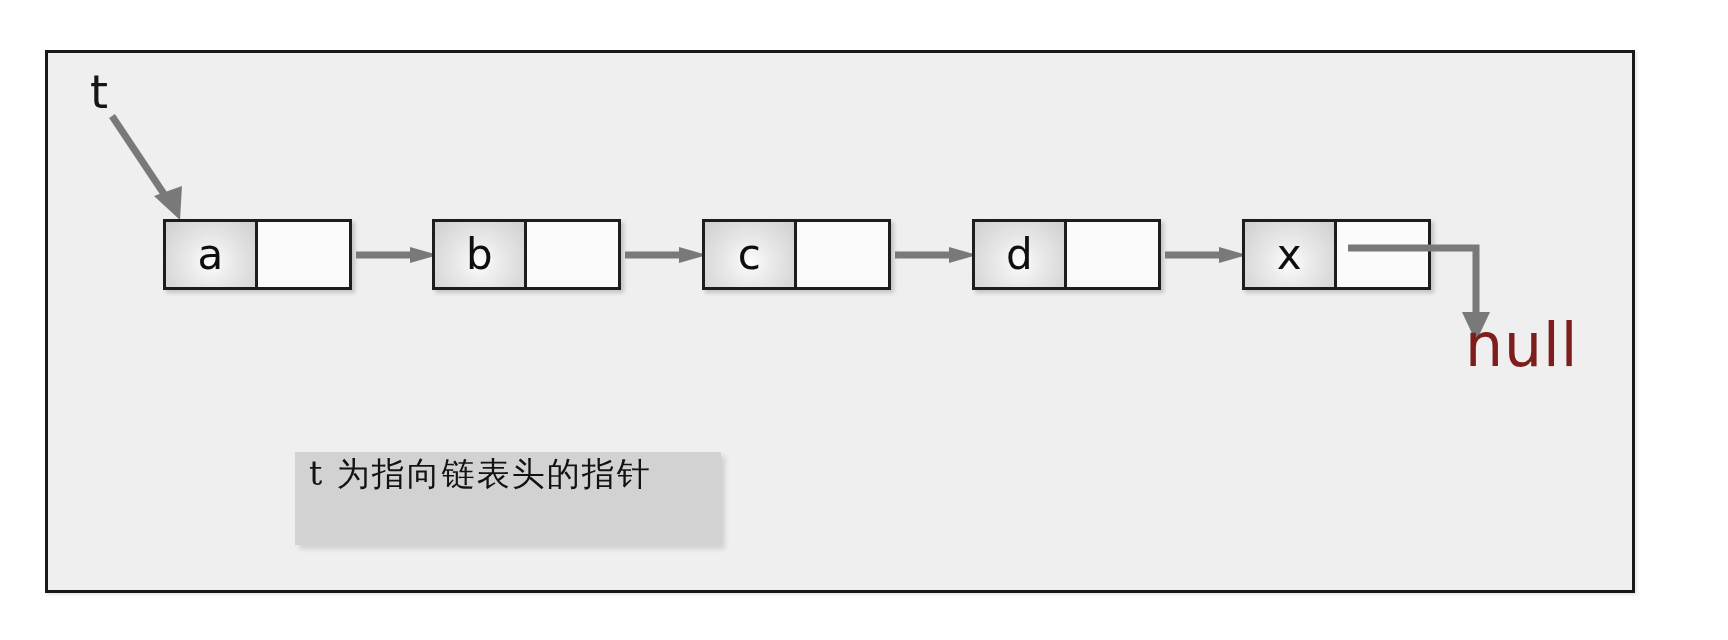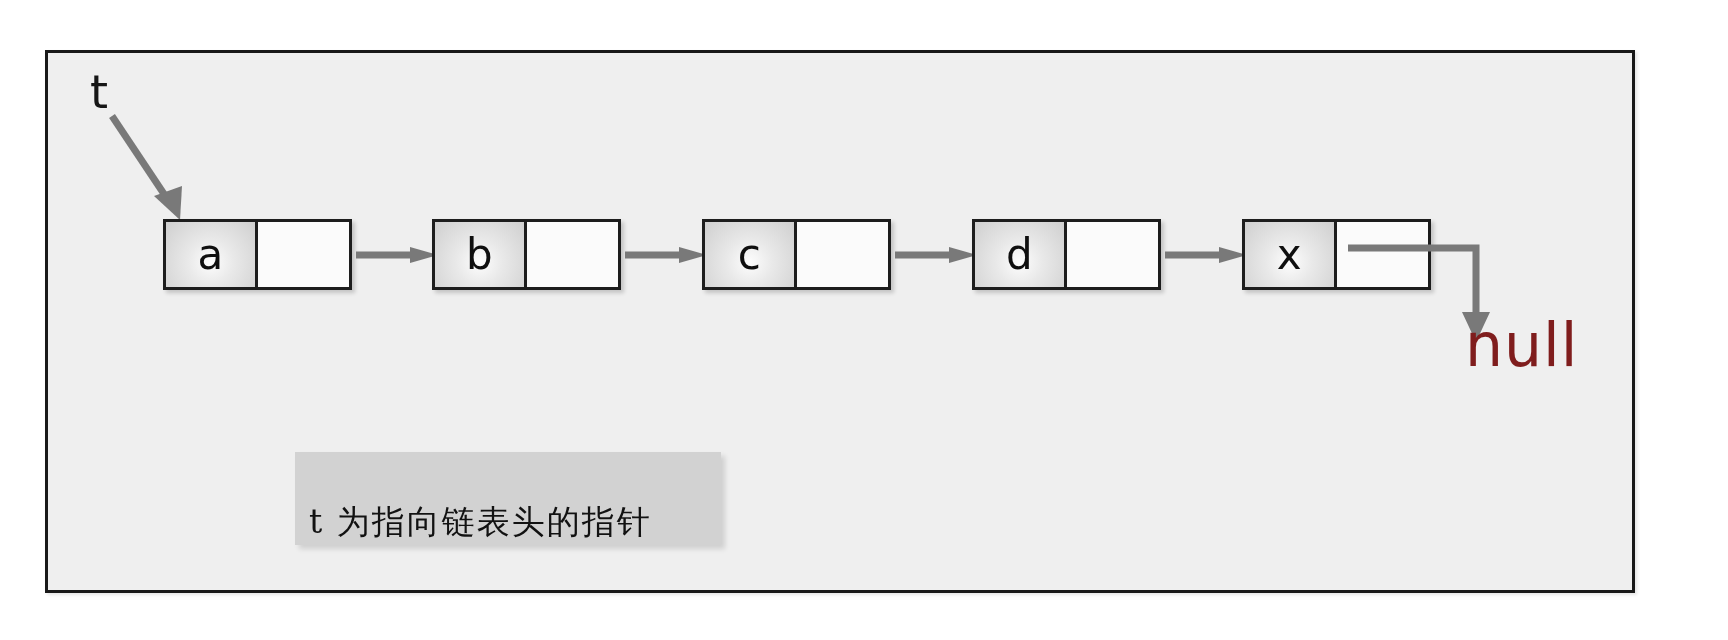--- a/index.html
+++ b/index.html
@@ -109,21 +109,21 @@
   }
   
   #caption-box {
     position: absolute;
     left: 295px;
     top: 452px;
     width: 426px;
     height: 93px;
     background: #d2d2d2;
     display: flex;
-    align-items: flex-end;
+    align-items: flex-start;
     box-shadow: 4px 4px 5px rgba(0,0,0,0.13);
   }
   #caption-text {
     font-family: "DejaVu Serif", "Liberation Serif", serif;
     font-size: 33px;
     color: #121212;
     padding-left: 14px;
     letter-spacing: 2px;
     white-space: nowrap;
   }

